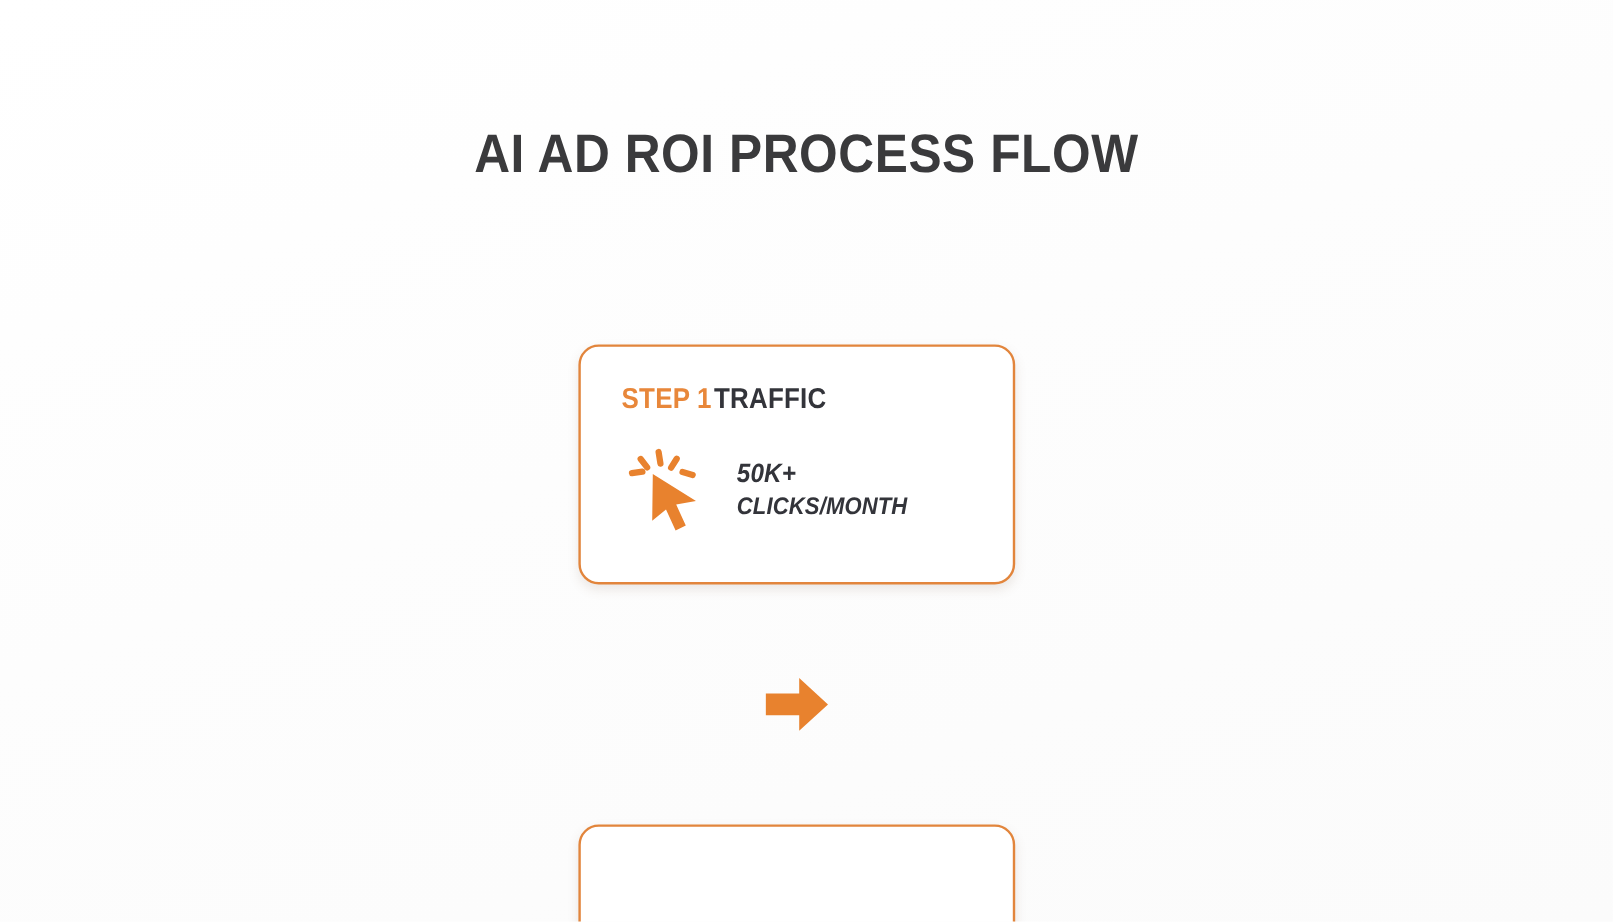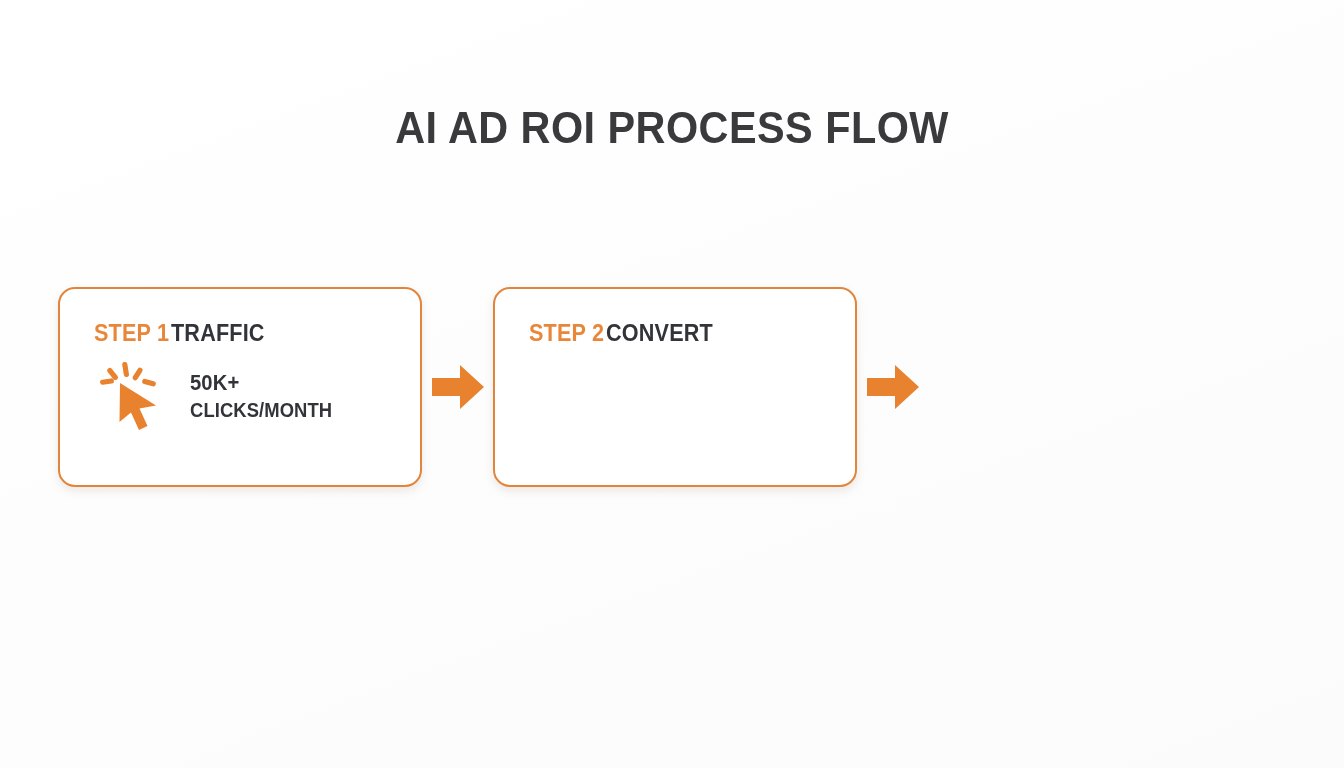--- a/index.html
+++ b/index.html
@@ -40,20 +40,21 @@
   }
 
   
   .flow-row {
     position: absolute;
     top: 287px;
     left: 58px;
     width: 1212px;
     height: 200px;
     display: flex;
+    flex-direction: column;
     align-items: center;
   }
 
   .card {
     position: relative;
     box-sizing: border-box;
     width: 364px;
     height: 200px;
     background: #ffffff;
     border: 2.4px solid #e2853c;
@@ -87,22 +88,23 @@
     margin-left: -6px;
     transform: scaleX(0.9);
     transform-origin: left center;
     display: inline-block;
   }
 
   .card-body {
     display: flex;
     flex-direction: row;
     align-items: center;
-    margin-top: 10px;
+    margin-top: 22px;
     height: 78px;
+    font-style: italic;
   }
   .card-icon {
     width: 76px;
     height: 76px;
     flex: 0 0 auto;
     display: flex;
     align-items: center;
     justify-content: center;
   }
   .card-icon svg { display: block; }
@@ -193,24 +195,20 @@
 
     <div class="connector">
       <span>
         <svg width="52" height="48" viewBox="0 0 52 48">
           <path d="M0 15 L28 15 L28 2 L52 24 L28 46 L28 33 L0 33 Z" fill="#e8822e"></path>
         </svg>
       </span>
     </div>
 
     <div class="card">
-      <div class="card-header">
-        <span class="step-label">STEP 2</span>
-        <span class="card-title">CONVERT</span>
-      </div>
     </div>
 
     <div class="connector">
       <span>
         <svg width="52" height="48" viewBox="0 0 52 48">
           <path d="M0 15 L28 15 L28 2 L52 24 L28 46 L28 33 L0 33 Z" fill="#e8822e"></path>
         </svg>
       </span>
     </div>
 

